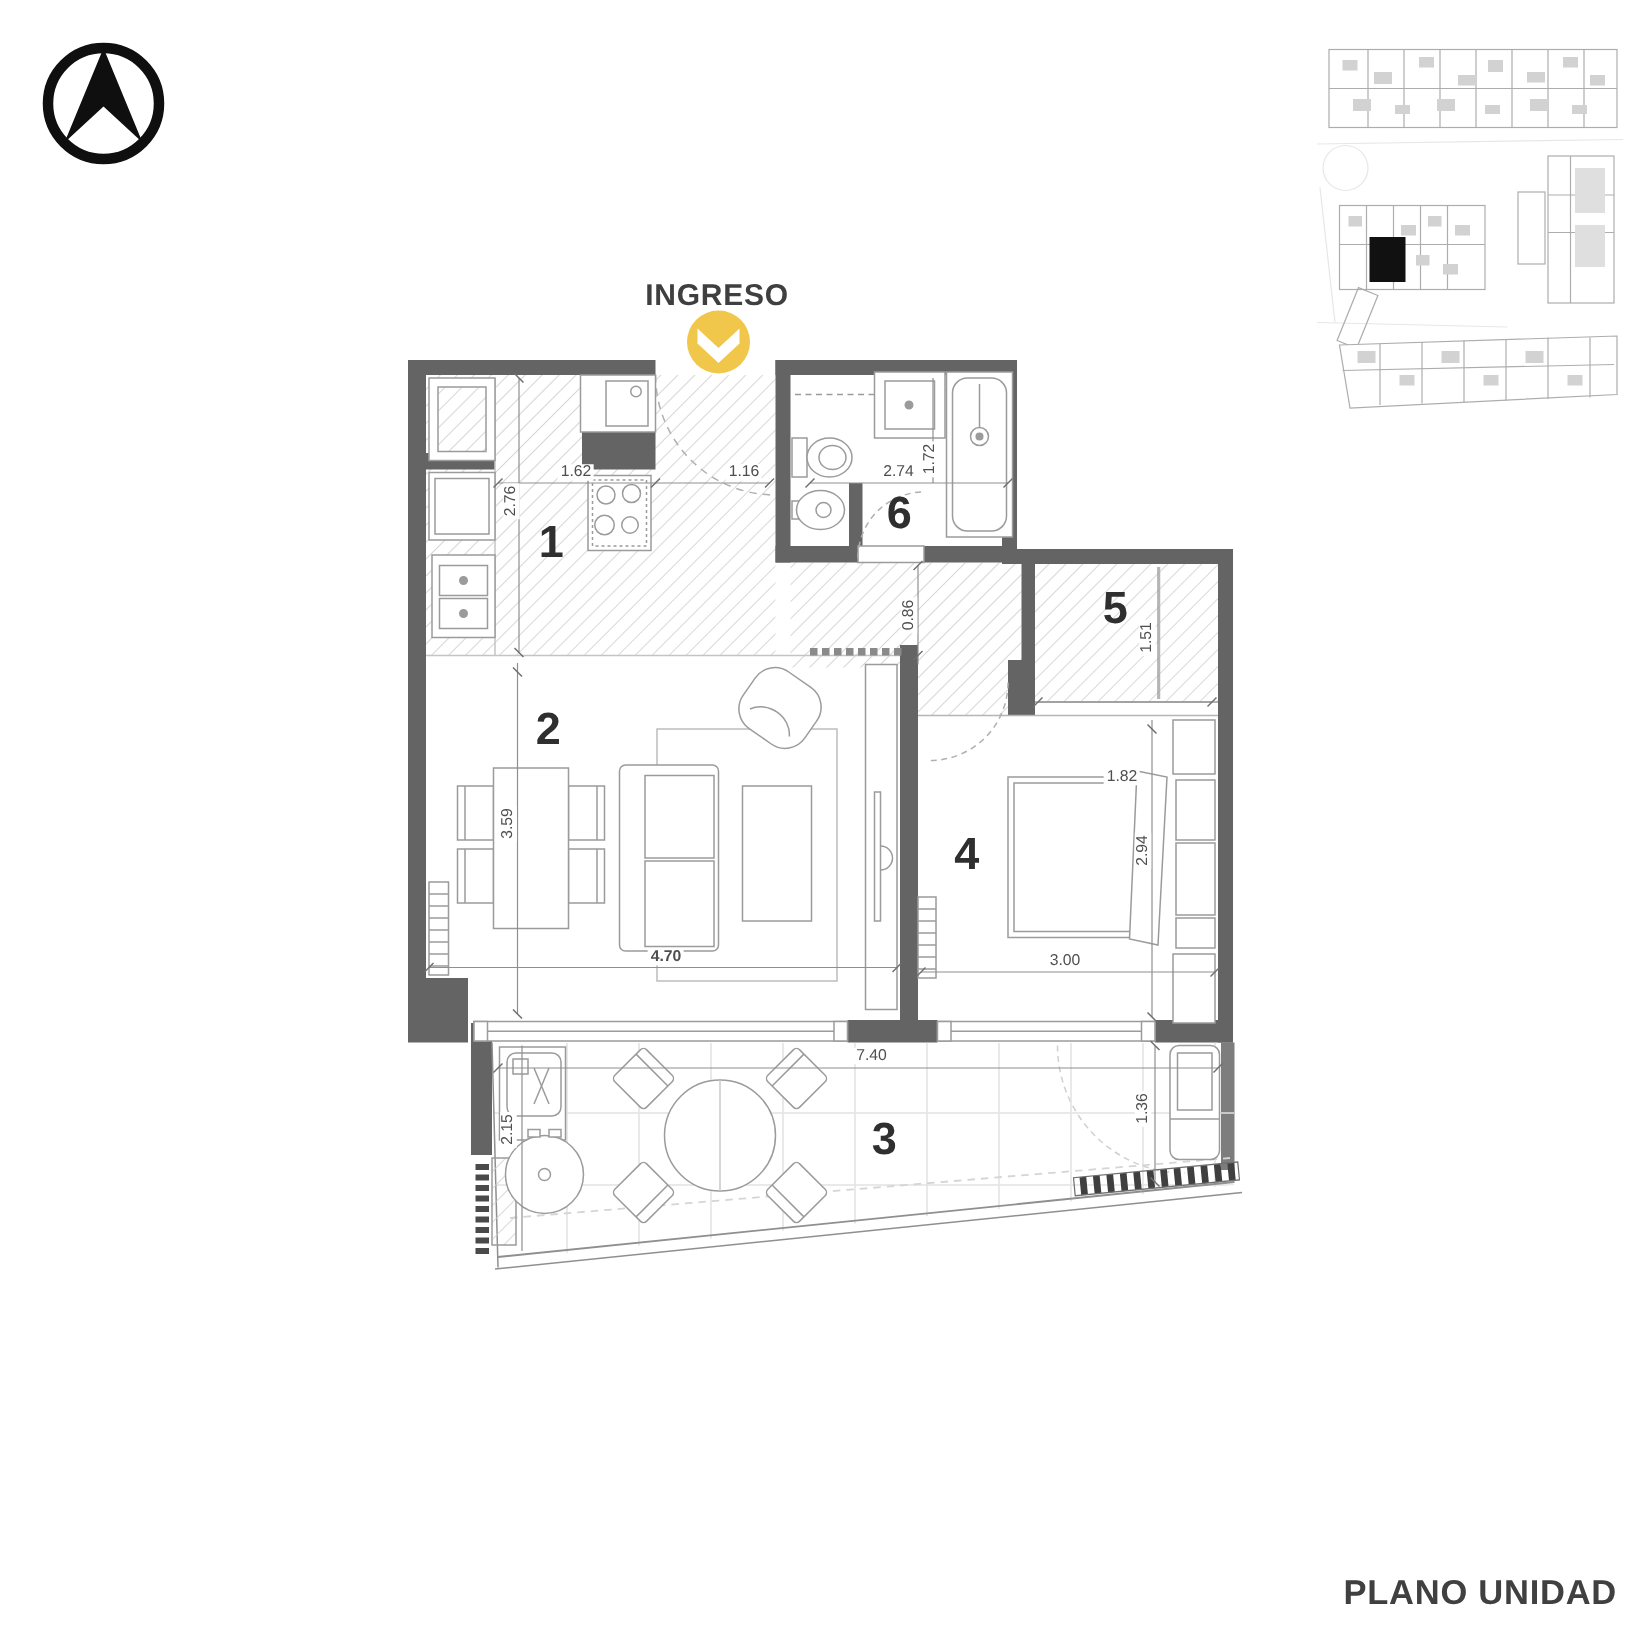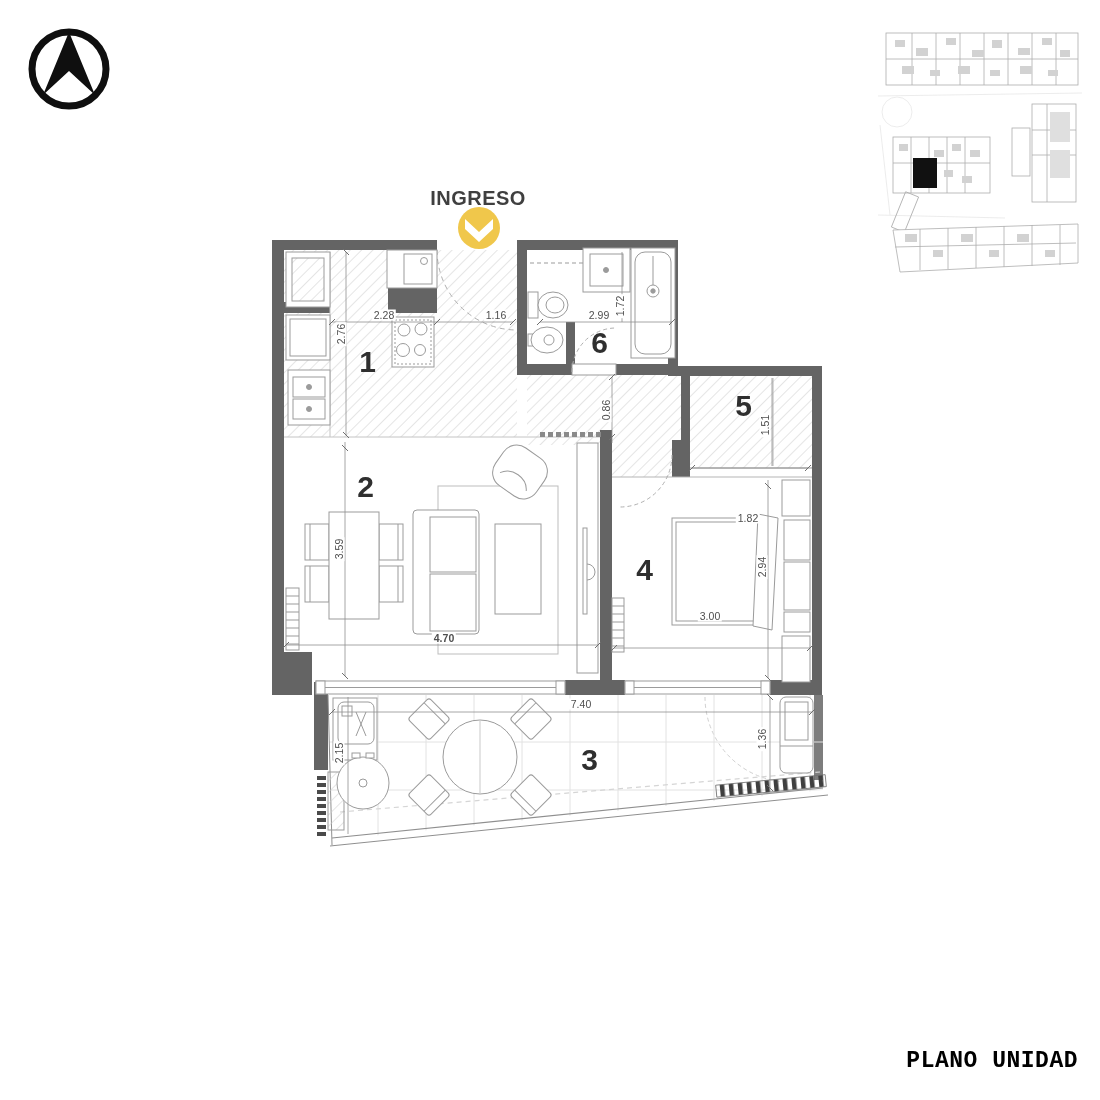--- a/index.html
+++ b/index.html
@@ -16,21 +16,21 @@
   }
   .dim{
     font-size:10.5px;color:#4f4f4f;background:#ffffff;padding:0 2px;line-height:11px;
   }
   .dim.vert{transform:translate(-50%,-50%) rotate(-90deg);}
   .ingreso{
     font-size:20px;font-weight:bold;color:#3f3f3f;letter-spacing:.5px;
   }
   .plan-title{
     position:absolute;right:22px;top:1048px;font-size:23px;font-weight:bold;
-    color:#000000;letter-spacing:.5px;font-family:Liberation Mono, monospace;
+    color:#404040;letter-spacing:.5px;
   }
   svg{position:absolute;left:0;top:0;}
 </style>
 </head>
 <body>
 
 <svg width="1100" height="1100" viewBox="0 0 1100 1100">
   <defs>
     <pattern id="hatch" width="8" height="8" patternUnits="userSpaceOnUse" patternTransform="rotate(-45)">
       <line x1="0" y1="0" x2="8" y2="0" stroke="#cfcfcf" stroke-width="1.1"></line>
@@ -427,32 +427,32 @@
 <div class="lbl ingreso" style="left:478px;top:198px;">INGRESO</div>
 <div class="plan-title">PLANO UNIDAD</div>
 
 <div class="lbl room-num" style="left:368px;top:362px;">1</div>
 <div class="lbl room-num" style="left:366px;top:487px;">2</div>
 <div class="lbl room-num" style="left:590px;top:760px;">3</div>
 <div class="lbl room-num" style="left:645px;top:570px;">4</div>
 <div class="lbl room-num" style="left:744px;top:406px;">5</div>
 <div class="lbl room-num" style="left:600px;top:343px;">6</div>
 
-<div class="lbl dim" style="left:384px;top:315px;">2.28</div>
+<div class="lbl dim" style="left:384px;top:315px;">1.62</div>
 <div class="lbl dim vert" style="left:341px;top:334px;">2.76</div>
 <div class="lbl dim" style="left:496px;top:315px;">1.16</div>
 
-<div class="lbl dim" style="left:599px;top:315px;">2.99</div>
+<div class="lbl dim" style="left:599px;top:315px;">2.74</div>
 <div class="lbl dim vert" style="left:620px;top:306px;">1.72</div>
 <div class="lbl dim vert" style="left:606px;top:410px;">0.86</div>
 
 <div class="lbl dim" style="left:748px;top:486px;margin-top:32px;">1.82</div>
 <div class="lbl dim vert" style="left:765px;top:425px;">1.51</div>
 
 <div class="lbl dim vert" style="left:339px;top:549px;">3.59</div>
 <div class="lbl dim" style="left:444px;top:638px;font-weight:bold;">4.70</div>
 
-<div class="lbl dim" style="left:710px;top:616px;text-align:center;">3.00</div>
+<div class="lbl dim" style="left:710px;top:641px;text-align:center;">3.00</div>
 <div class="lbl dim vert" style="left:762px;top:567px;">2.94</div>
 
 <div class="lbl dim" style="left:581px;top:704px;text-align:center;">7.40</div>
 <div class="lbl dim vert" style="left:339px;top:753px;">2.15</div>
 <div class="lbl dim vert" style="left:762px;top:739px;">1.36</div>
 
 </body></html>

